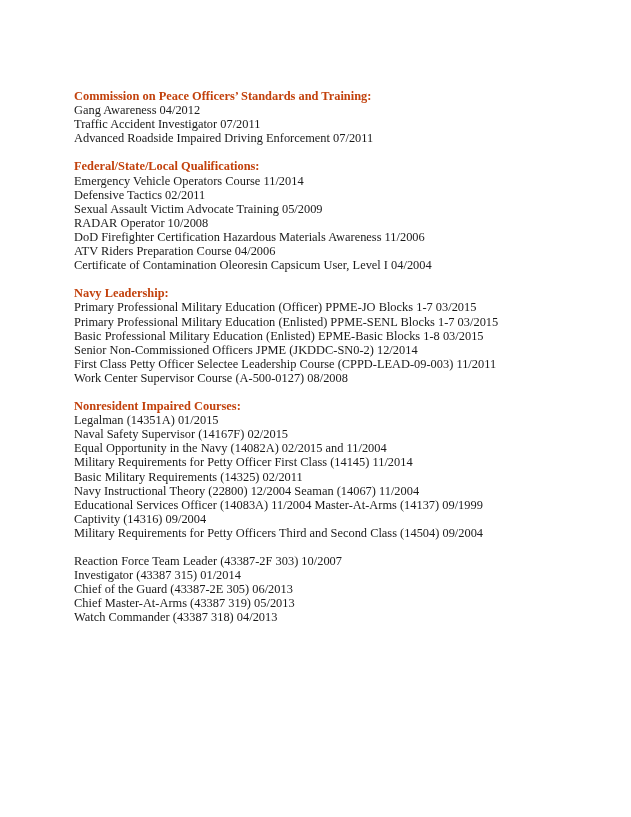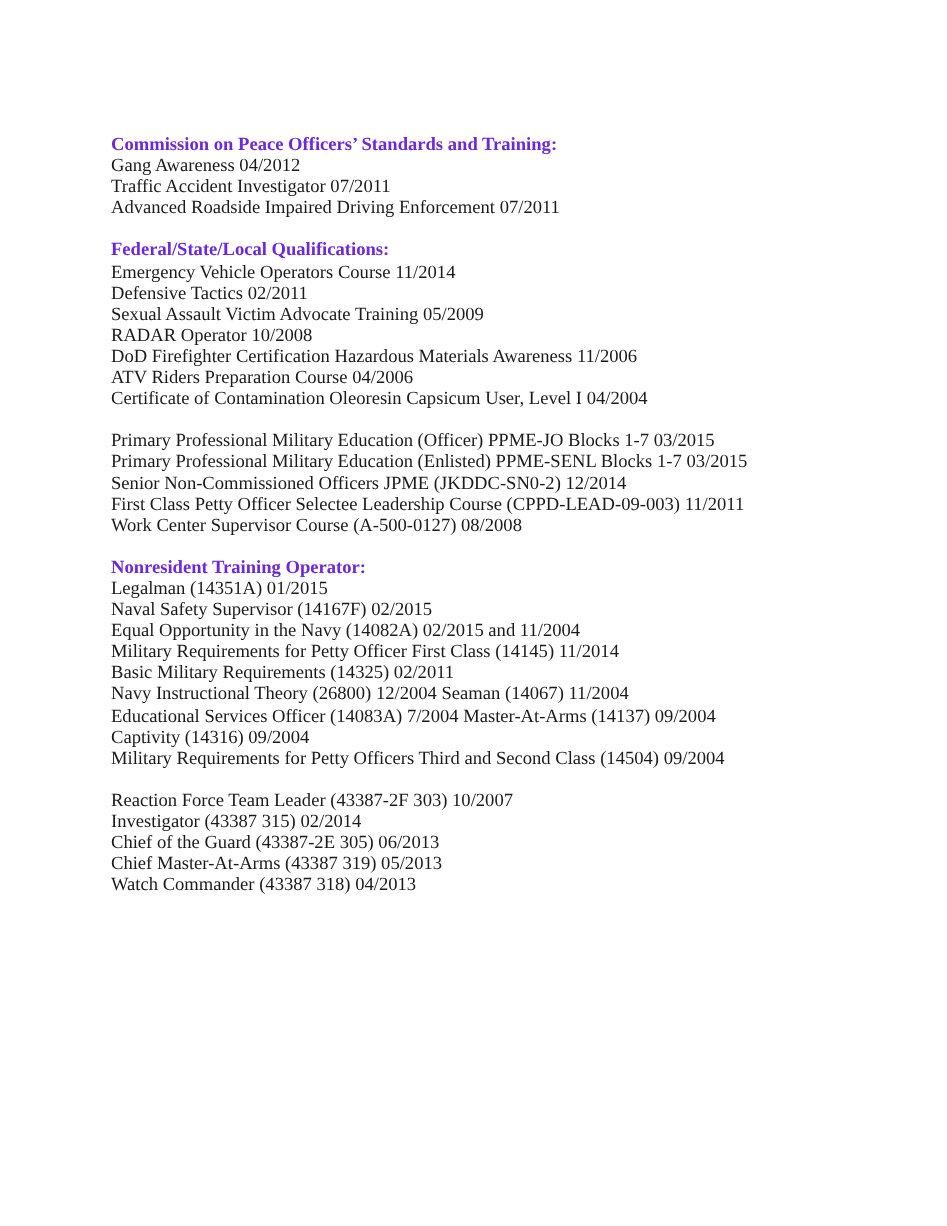--- a/index.html
+++ b/index.html
@@ -21,21 +21,21 @@
       top: 89px;
       width: 490px;
       font-size: 12.4px;
       line-height: 14.1px;
     }
     .section {
       margin: 0 0 14.1px 0;
     }
     .section-heading {
       font-weight: bold;
-      color: #6d28d9;
+      color: #c2410c;
       margin: 0;
       font-size: 12.4px;
       line-height: 14.1px;
     }
     .item {
       margin: 0;
       white-space: nowrap;
     }
   </style>
 </head>
@@ -56,41 +56,43 @@
     <p class="item">Defensive Tactics 02/2011</p>
     <p class="item">Sexual Assault Victim Advocate Training 05/2009</p>
     <p class="item">RADAR Operator 10/2008</p>
     <p class="item">DoD Firefighter Certification Hazardous Materials Awareness 11/2006</p>
     <p class="item">ATV Riders Preparation Course 04/2006</p>
     <p class="item">Certificate of Contamination Oleoresin Capsicum User, Level I 04/2004</p>
   </div>
 
 
   <div class="section">
+    <p class="section-heading">Navy Leadership:</p>
     <p class="item">Primary Professional Military Education (Officer) PPME-JO Blocks 1-7 03/2015</p>
     <p class="item">Primary Professional Military Education (Enlisted) PPME-SENL Blocks 1-7 03/2015</p>
+    <p class="item">Basic Professional Military Education (Enlisted) EPME-Basic Blocks 1-8 03/2015</p>
     <p class="item">Senior Non-Commissioned Officers JPME (JKDDC-SN0-2) 12/2014</p>
     <p class="item">First Class Petty Officer Selectee Leadership Course (CPPD-LEAD-09-003) 11/2011</p>
     <p class="item">Work Center Supervisor Course (A-500-0127) 08/2008</p>
   </div>
 
   <div class="section">
-    <p class="section-heading">Nonresident Training Operator:</p>
+    <p class="section-heading">Nonresident Impaired Courses:</p>
     <p class="item">Legalman (14351A) 01/2015</p>
     <p class="item">Naval Safety Supervisor (14167F) 02/2015</p>
     <p class="item">Equal Opportunity in the Navy (14082A) 02/2015 and 11/2004</p>
     <p class="item">Military Requirements for Petty Officer First Class (14145) 11/2014</p>
     <p class="item">Basic Military Requirements (14325) 02/2011</p>
-    <p class="item">Navy Instructional Theory (26800) 12/2004 Seaman (14067) 11/2004</p>
-    <p class="item">Educational Services Officer (14083A) 7/2004 Master-At-Arms (14137) 09/2004</p>
+    <p class="item">Navy Instructional Theory (22800) 12/2004 Seaman (14067) 11/2004</p>
+    <p class="item">Educational Services Officer (14083A) 11/2004 Master-At-Arms (14137) 09/1999</p>
     <p class="item">Captivity (14316) 09/2004</p>
     <p class="item">Military Requirements for Petty Officers Third and Second Class (14504) 09/2004</p>
   </div>
 
   <div class="section">
     <p class="item">Reaction Force Team Leader (43387-2F 303) 10/2007</p>
-    <p class="item">Investigator (43387 315) 02/2014</p>
+    <p class="item">Investigator (43387 315) 01/2014</p>
     <p class="item">Chief of the Guard (43387-2E 305) 06/2013</p>
     <p class="item">Chief Master-At-Arms (43387 319) 05/2013</p>
     <p class="item">Watch Commander (43387 318) 04/2013</p>
   </div>
 
 </div>
 
 </body></html>

